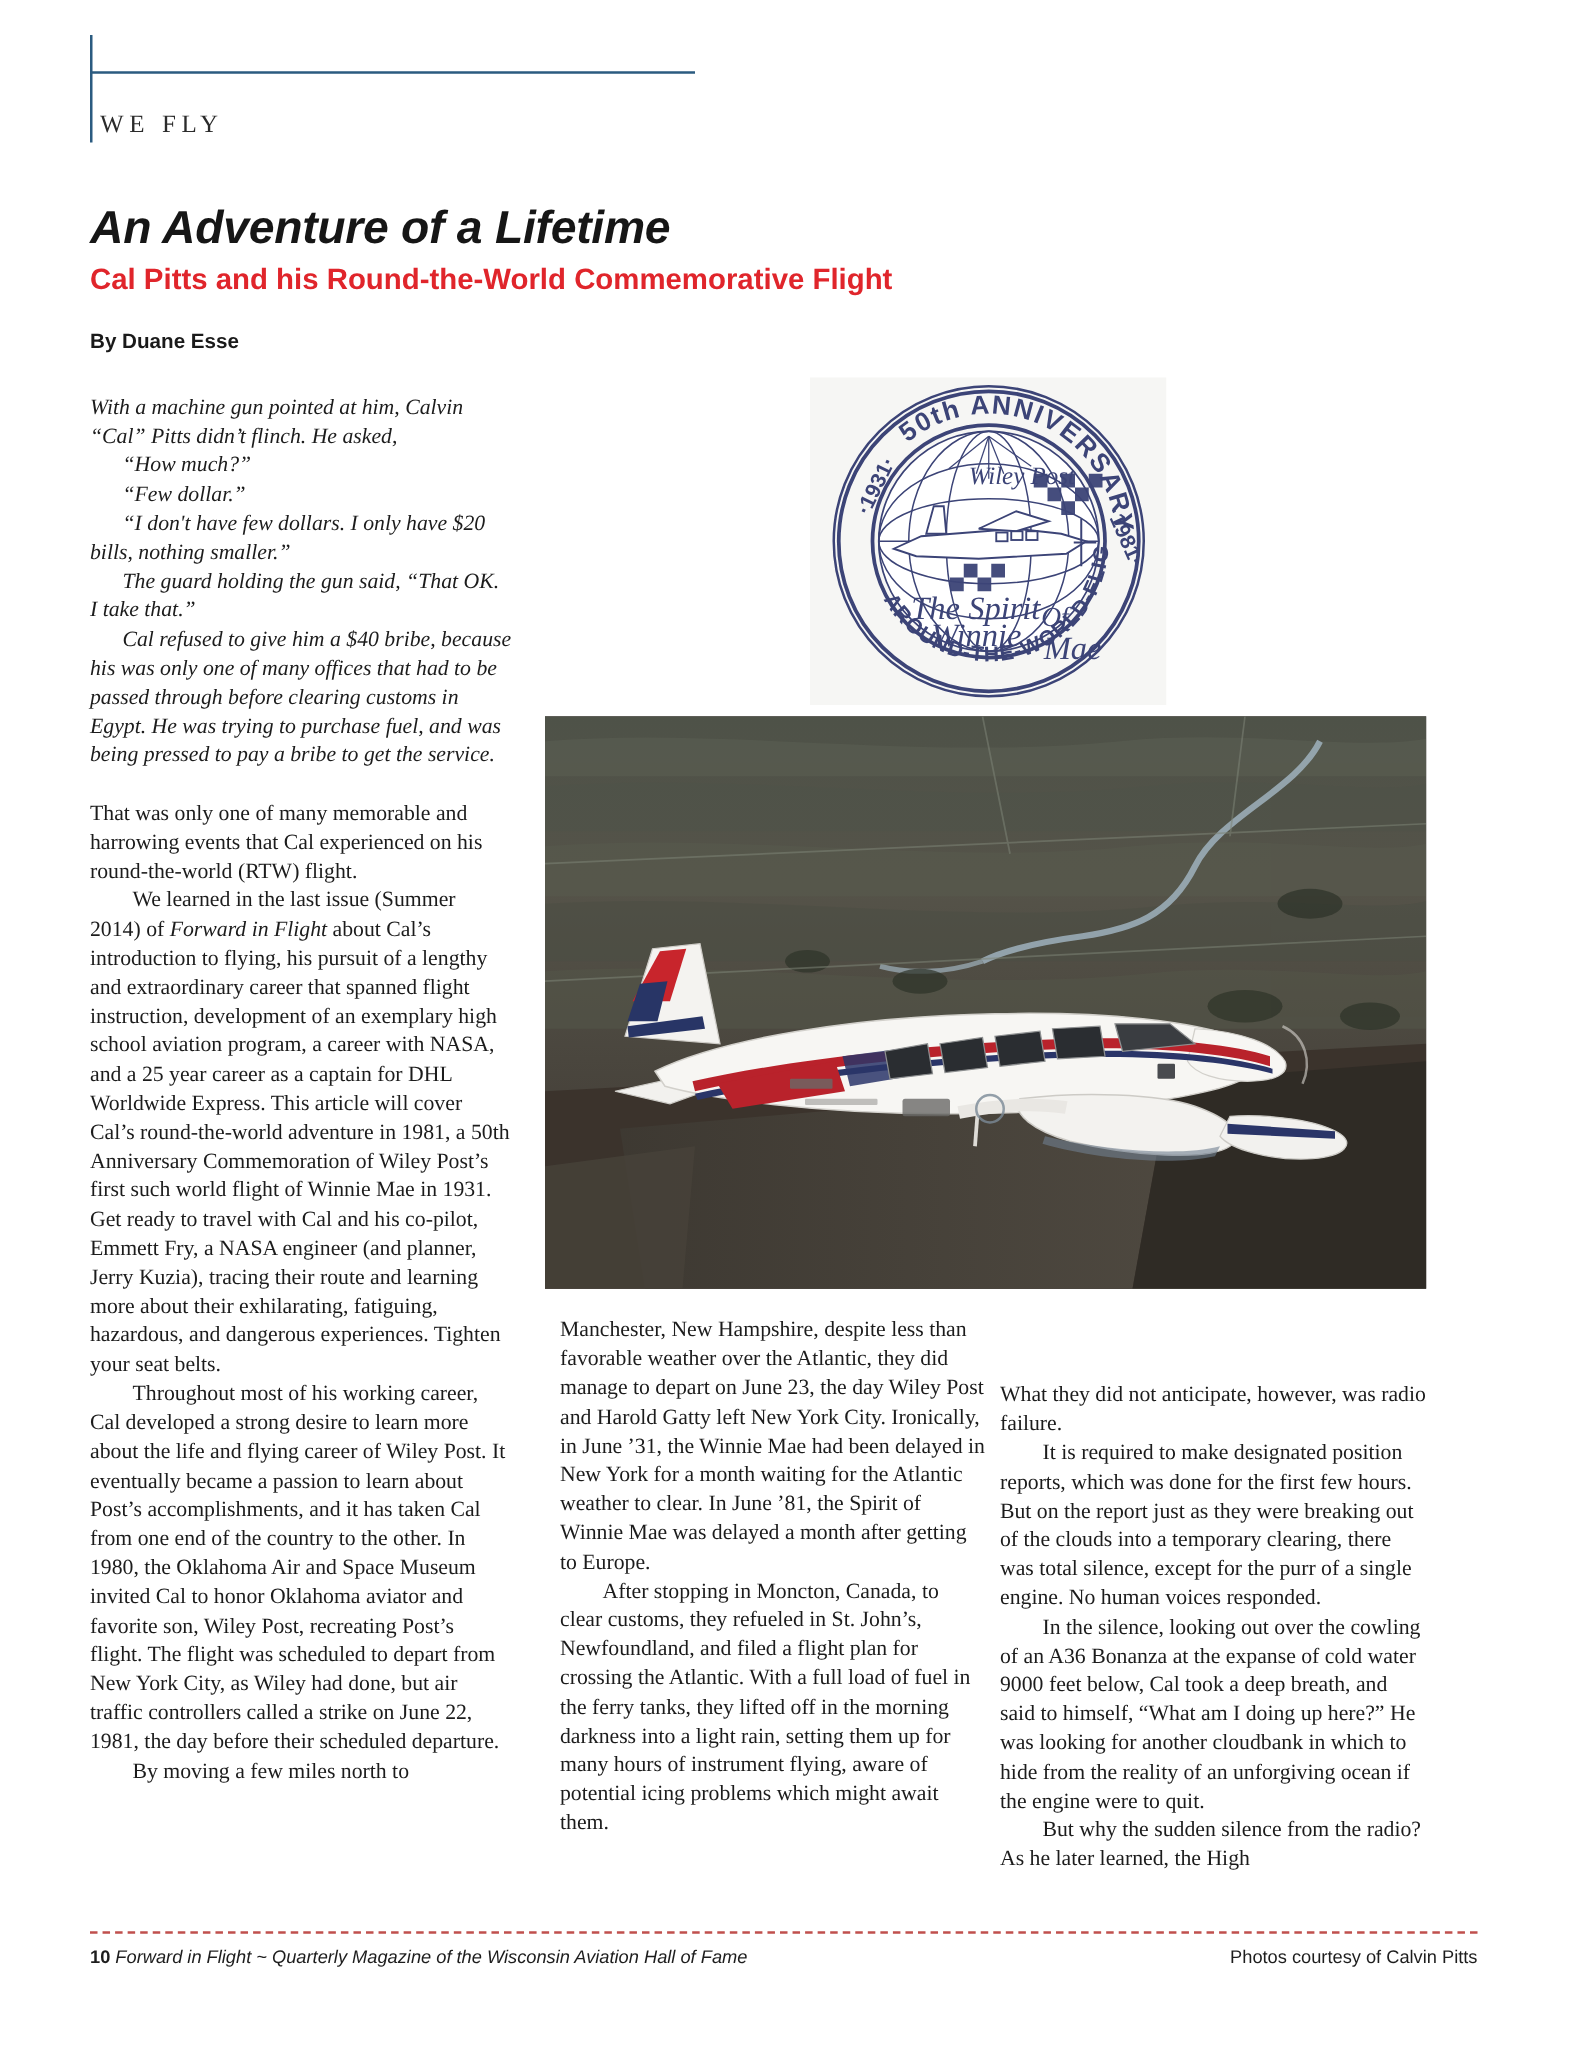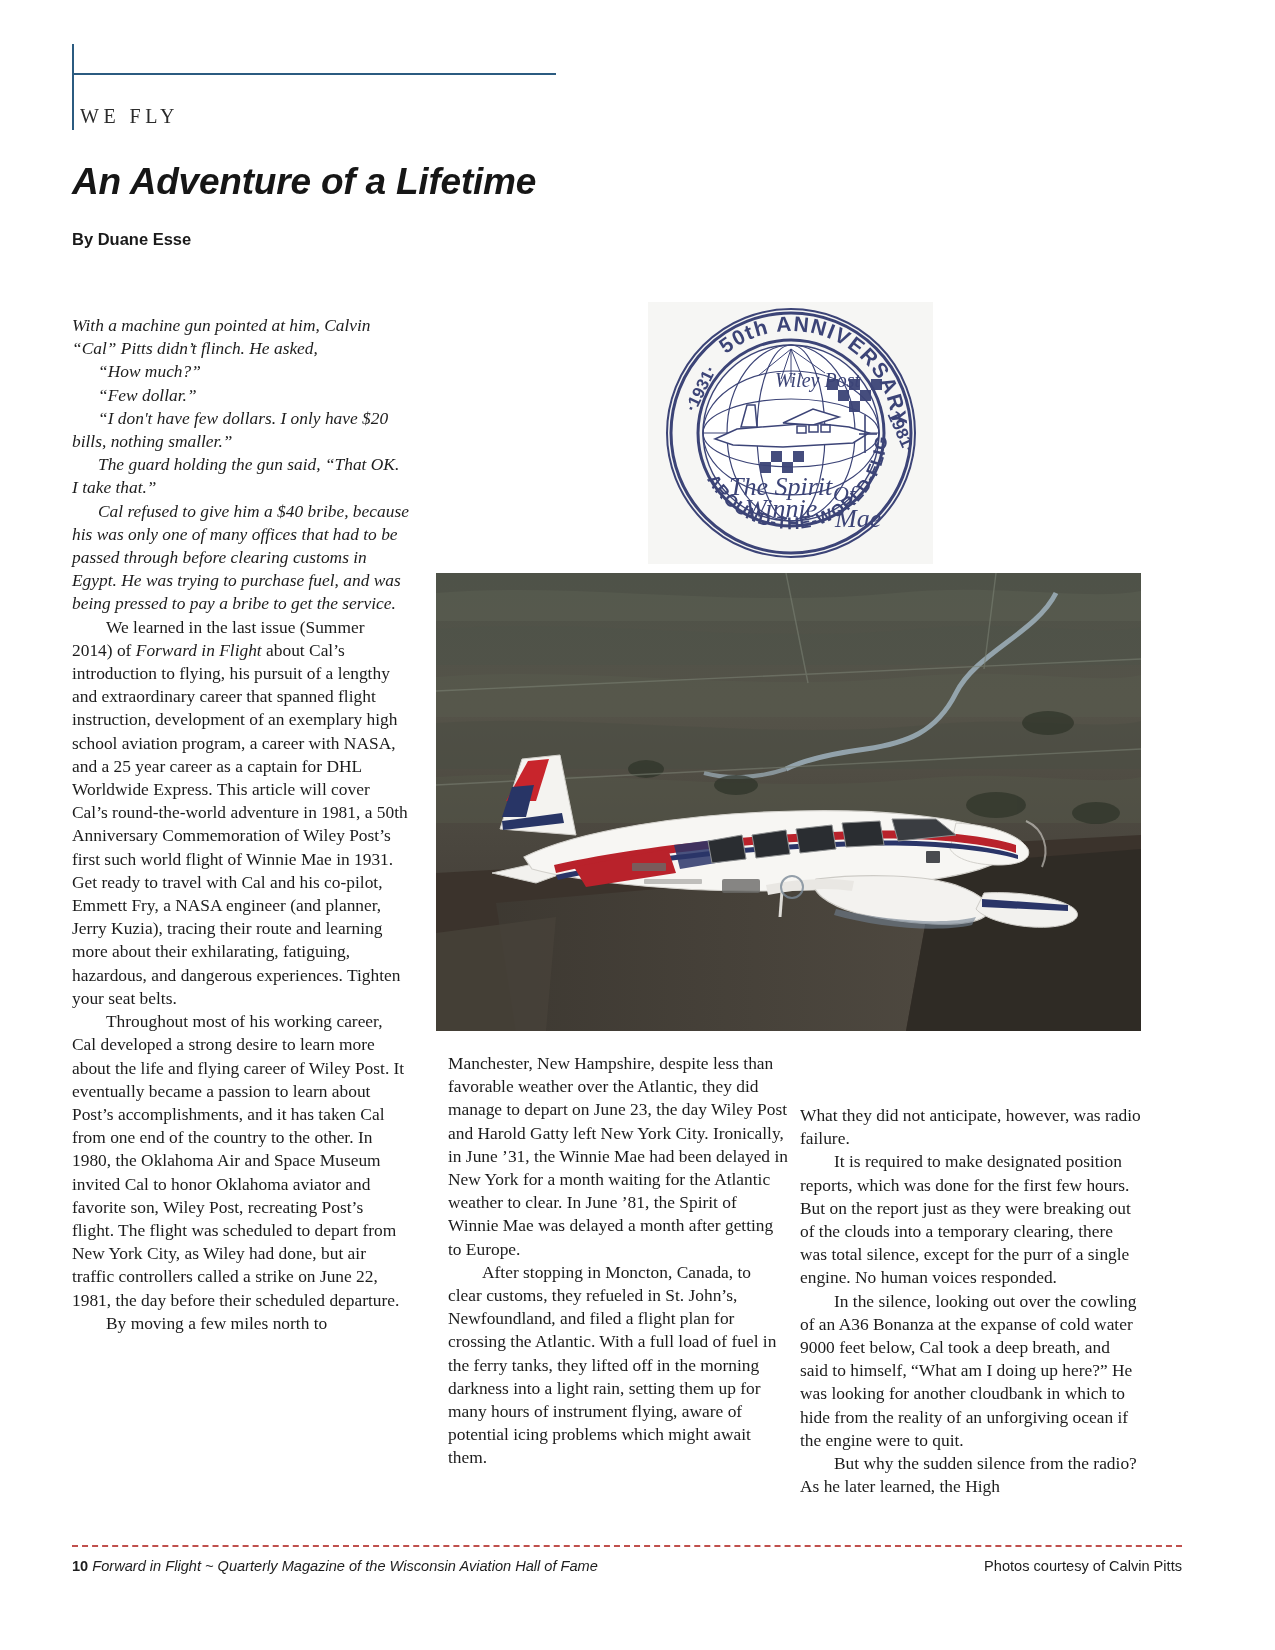--- a/index.html
+++ b/index.html
@@ -20,21 +20,21 @@
     position: absolute;
     inset: 0;
     width: 1275px;
     height: 1650px;
   }
 
   
   .runhead {
     position: absolute;
     left: 72px;
-    top: 44px;
+    top: 28px;
     width: 1110px;
     height: 86px;
     padding-left: 10px;
   }
   .runhead-vrule {
     position: absolute;
     left: 0px;
     top: 0px;
     width: 2px;
     height: 86px;
@@ -196,32 +196,34 @@
 <div class="page">
 
   <div class="runhead">
     <div class="runhead-vrule"></div>
     <div class="runhead-hrule"></div>
     <div class="runhead-label">WE FLY</div>
   </div>
 
   <div class="title-block">
     <h1 class="headline">An Adventure of a Lifetime</h1>
+    <h2 class="subhead">Cal Pitts and his Round-the-World Commemorative Flight</h2>
     <div class="byline">By Duane Esse</div>
   </div>
 
   <div class="col col-1">
     <div class="lead">
       <p>With a machine gun pointed at him, Calvin “Cal” Pitts didn’t flinch. He asked,</p>
       <p class="indent">“How much?”</p>
       <p class="indent">“Few dollar.”</p>
       <p class="indent">“I don't have few dollars. I only have $20 bills, nothing smaller.”</p>
       <p class="indent">The guard holding the gun said, “That OK. I take that.”</p>
       <p class="indent">Cal refused to give him a $40 bribe, because his was only one of many offices that had to be passed through before clearing customs in Egypt. He was trying to purchase fuel, and was being pressed to pay a bribe to get the service.</p>
     </div>
+    <p class="blank-before">That was only one of many memorable and harrowing events that Cal experienced on his round-the-world (RTW) flight.</p>
     <p class="indent"><span>We learned in the last issue (Summer 2014) of </span><span class="ital">Forward in Flight</span><span> about Cal’s introduction to flying, his pursuit of a lengthy and extraordinary career that spanned flight instruction, development of an exemplary high school aviation program, a career with NASA, and a 25 year career as a captain for DHL Worldwide Express. This article will cover Cal’s round-the-world adventure in 1981, a 50th Anniversary Commemoration of Wiley Post’s first such world flight of Winnie Mae in 1931. Get ready to travel with Cal and his co-pilot, Emmett Fry, a NASA engineer (and planner, Jerry Kuzia), tracing their route and learning more about their exhilarating, fatiguing, hazardous, and dangerous experiences. Tighten your seat belts.</span></p>
     <p class="indent">Throughout most of his working career, Cal developed a strong desire to learn more about the life and flying career of Wiley Post. It eventually became a passion to learn about Post’s accomplishments, and it has taken Cal from one end of the country to the other. In 1980, the Oklahoma Air and Space Museum invited Cal to honor Oklahoma aviator and favorite son, Wiley Post, recreating Post’s flight. The flight was scheduled to depart from New York City, as Wiley had done, but air traffic controllers called a strike on June 22, 1981, the day before their scheduled departure.</p>
     <p class="indent">By moving a few miles north to</p>
   </div>
 
   <div class="emblem-box">
     <svg class="emblem" viewBox="0 0 256 256">
       <defs>
         <path id="arcTop" d="M 26 128 A 102 102 0 0 1 230 128"></path>
         <path id="arcBottom" d="M 32 128 A 96 96 0 0 0 224 128"></path>

